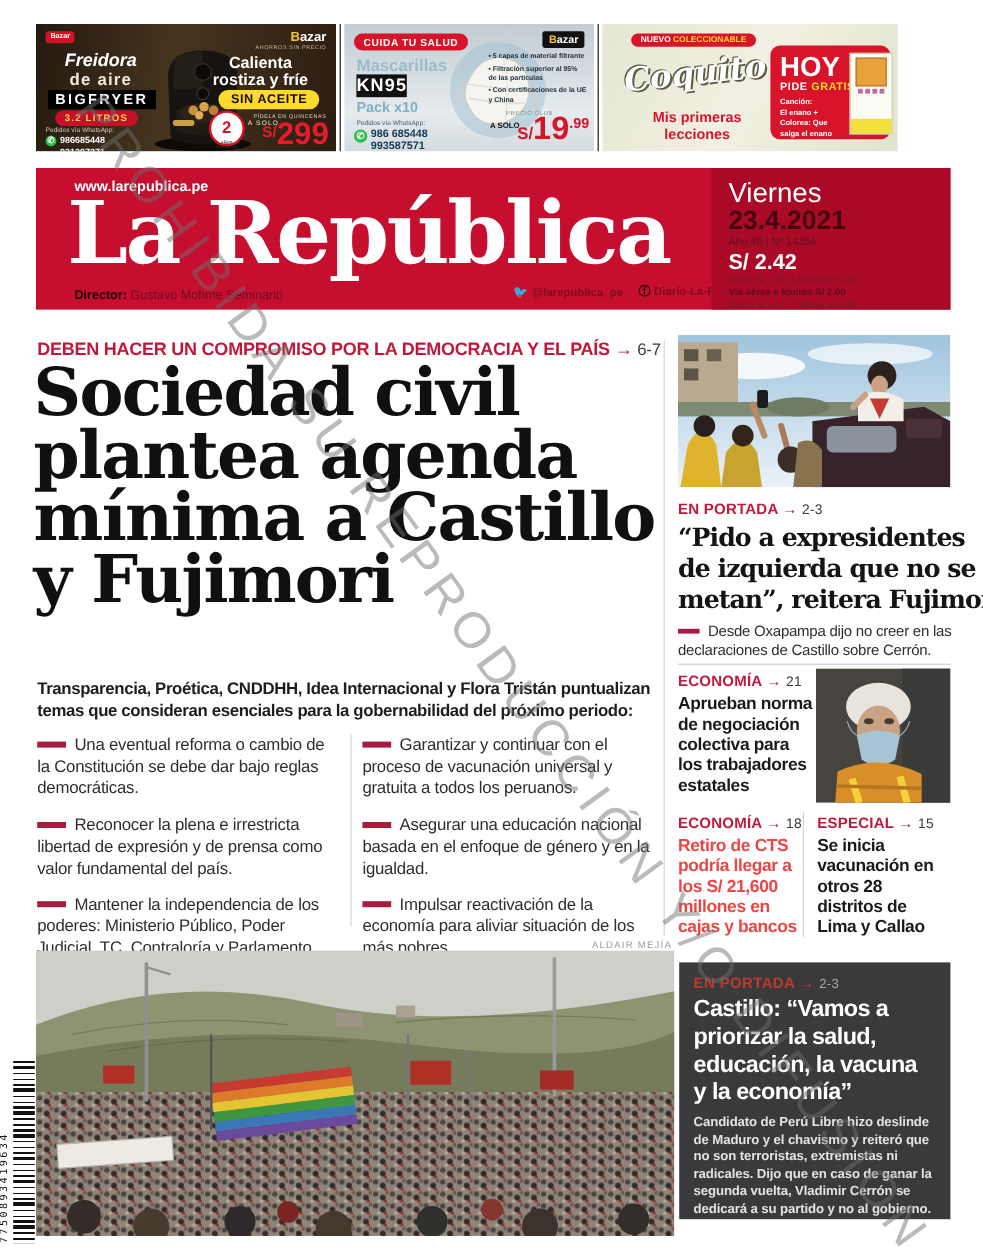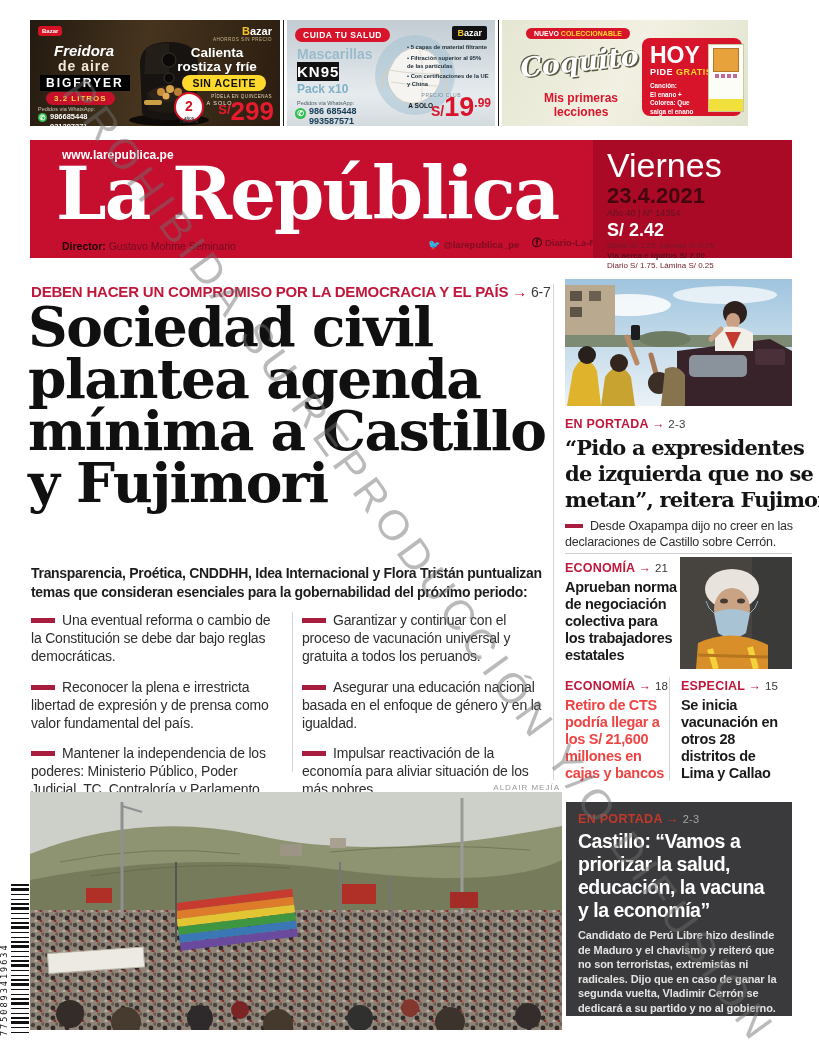--- a/index.html
+++ b/index.html
@@ -93,21 +93,21 @@
   .masthead{left:30px;top:140px;width:762px;height:118px;background:#c60e2f;}
   .mh-url{left:32px;top:8px;color:#fff;font-size:12px;font-weight:bold;}
   .mh-title{left:26px;top:12px;color:#fff;font-family:"DejaVu Serif",serif;font-weight:bold;
     font-size:72px;line-height:84px;letter-spacing:-2px;white-space:nowrap;}
   .mh-director{left:32px;bottom:6px;font-size:10.5px;color:#6f0c1f;}
   .mh-director b{color:#1b0306;}
   .mh-social{bottom:8px;font-size:9.5px;color:#7d0d20;font-weight:bold;}
   .mh-tw{left:398px;} .mh-fb{left:502px;}
   .mh-social .gl{color:#22050b;font-size:10px;margin-right:3px;}
   .datebox{left:563px;top:0;width:199px;height:118px;background:#ab0a27;box-sizing:border-box;padding:8px 14px;}
-  .db-day{color:#fff;font-size:34px;line-height:1.05;font-weight:normal;}
+  .db-day{color:#fff;font-size:23px;line-height:1.05;font-weight:normal;}
   .db-date{color:#43060f;font-size:22px;font-weight:bold;line-height:1.05;}
   .db-ed{color:#5c1420;font-size:9px;margin-top:1px;}
   .db-price{color:#fff;font-size:18px;font-weight:bold;margin-top:3px;line-height:1.1;}
   .db-note{color:#701a28;font-size:8px;line-height:1.3;}
   .db-note.b{font-weight:bold;color:#5c0f1e;}
 
   
   .kicker{left:31px;top:283px;font-size:15px;font-weight:bold;color:#c1173b;letter-spacing:-.2px;}
   .kicker .arrow{color:#c1173b;} .kicker .pages{color:#3a3a3a;font-weight:normal;font-size:14px;}
   .headline{left:28px;top:301px;font-family:"DejaVu Serif",serif;font-weight:bold;color:#101010;

